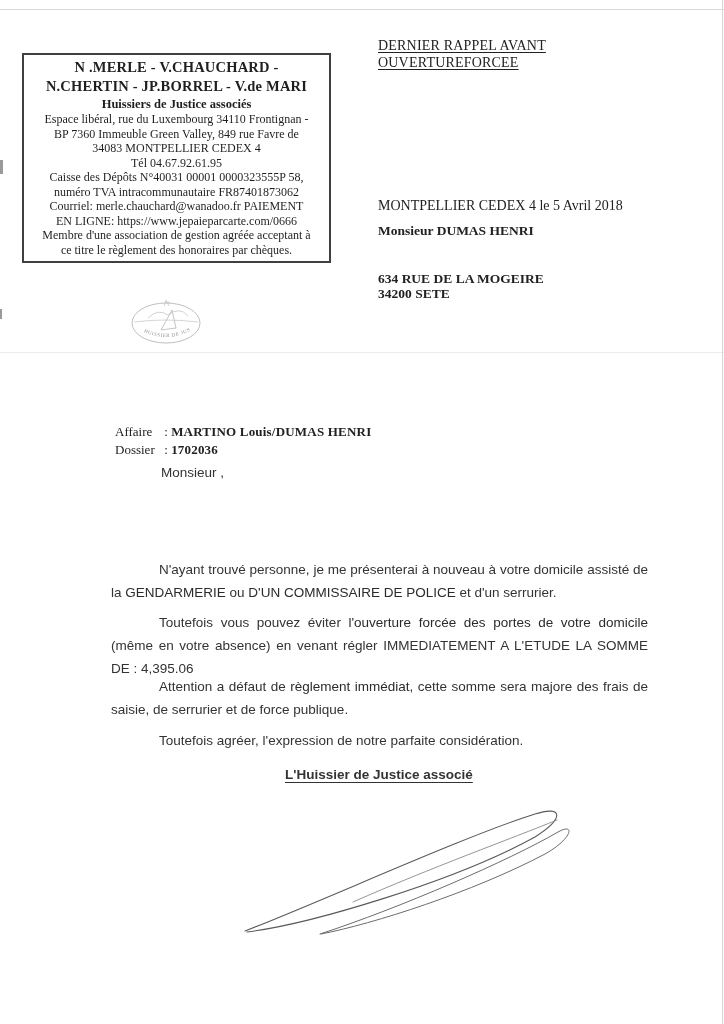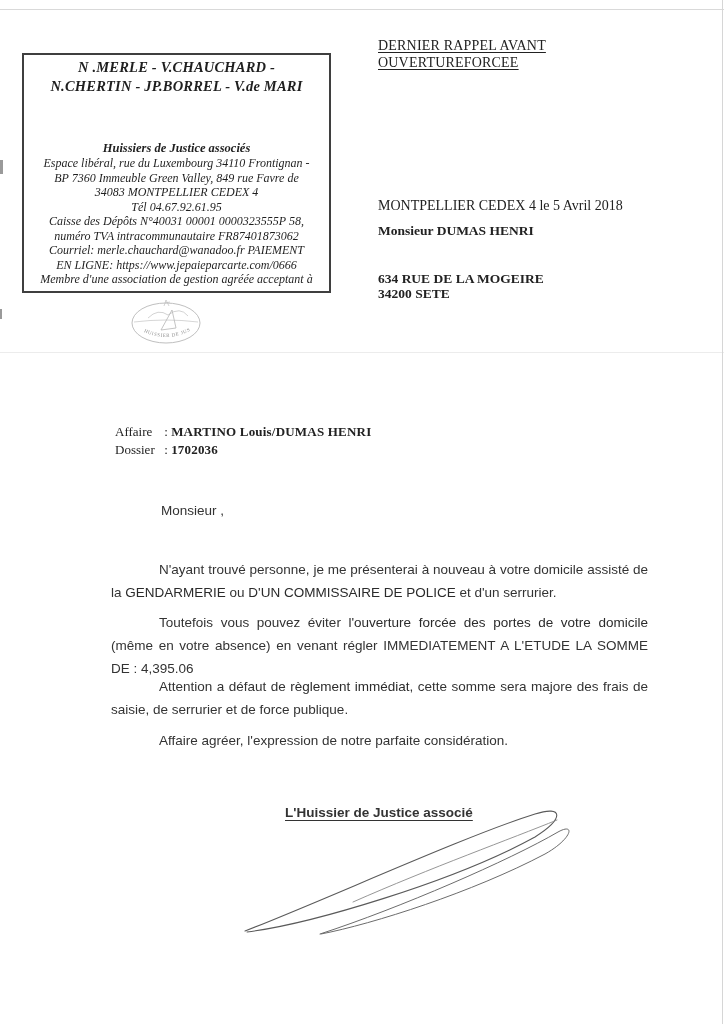--- a/index.html
+++ b/index.html
@@ -10,42 +10,42 @@
   }
   .scanline{position:absolute;left:0;width:724px;height:1px;background:#d9d9d9;}
   .scanline.mid{background:#ececec;}
   .edge-right{position:absolute;top:0;right:1px;width:1px;height:1024px;background:#d6d6d6;}
   .edge-mark{position:absolute;left:0;background:#9a9a9a;}
 
   
   .sender-box{
     position:absolute;left:22px;top:53px;width:303px;
     border:2px solid #3f3f3f;padding:3px 1px 4px 1px;text-align:center;
-    font-size:12px;line-height:14.5px;color:#1f1f1f;font-style:italic;
+    font-size:12px;line-height:14.5px;color:#1f1f1f;
   }
   .sender-box .names{font-size:14.5px;line-height:19px;font-weight:bold;letter-spacing:.2px;}
-  .sender-box .subtitle{font-size:12.5px;line-height:16px;font-weight:bold;margin-top:44px;}
+  .sender-box .subtitle{font-size:12.5px;line-height:16px;font-weight:bold;}
 
   
   .notice-title{position:absolute;left:378px;top:37px;font-weight:normal;font-size:14px;line-height:17px;letter-spacing:.2px;}
   .notice-title span{text-decoration:underline;text-underline-offset:2px;}
   .date-line{position:absolute;left:378px;top:198px;font-size:14px;}
   .recipient-name{position:absolute;left:378px;top:223px;font-size:13.5px;font-weight:bold;}
   .recipient-address{position:absolute;left:378px;top:271px;font-size:13.5px;line-height:15px;font-weight:bold;}
 
   
   .stamp{position:absolute;left:128px;top:298px;width:76px;height:48px;}
 
   
   .case-block{position:absolute;left:115px;top:423px;font-size:13px;line-height:18px;}
   .case-block .lbl{display:inline-block;width:46px;font-weight:normal;}
   .case-block b{letter-spacing:.2px;}
 
   
-  .body-text{font-family:"Liberation Sans", sans-serif;color:#333;font-size:13.5px;line-height:23px;margin-top:38px;}
+  .body-text{font-family:"Liberation Sans", sans-serif;color:#333;font-size:13.5px;line-height:23px;}
   .salutation{position:absolute;left:161px;top:461px;}
   .para{position:absolute;left:111px;width:537px;text-align:justify;text-indent:48px;margin:0;}
   .p1{top:489px;}
   .p2{top:558px;}
   .p3{top:611px;}
   .p4{top:675px;}
   .p5{top:729px;text-align:left;}
   .sig-title{position:absolute;left:285px;top:763px;font-weight:bold;text-decoration:underline;text-underline-offset:3px;}
   .signature{position:absolute;left:225px;top:792px;width:350px;height:148px;}
   b.seg{font-weight:normal;color:#2b2b2b;}
@@ -67,20 +67,21 @@
     <div class="subtitle">Huissiers de Justice associés</div>
     <div>Espace libéral, rue du Luxembourg 34110 Frontignan -</div>
     <div>BP 7360 Immeuble Green Valley, 849 rue Favre de</div>
     <div>34083 MONTPELLIER CEDEX 4</div>
     <div>Tél 04.67.92.61.95</div>
     <div>Caisse des Dépôts N°40031 00001 0000323555P 58,</div>
     <div>numéro TVA intracommunautaire FR87401873062</div>
     <div>Courriel: merle.chauchard@wanadoo.fr  PAIEMENT</div>
     <div>EN LIGNE: https://www.jepaieparcarte.com/0666</div>
     <div>Membre d'une association de gestion agréée acceptant à</div>
+    <div>ce titre le règlement des honoraires par chèques.</div>
   </div>
 
   <div class="notice-title">
     <span>DERNIER RAPPEL AVANT</span><br>
     <span>OUVERTUREFORCEE</span>
   </div>
 
   <div class="date-line">MONTPELLIER CEDEX 4 le 5 Avril 2018</div>
   <div class="recipient-name">Monsieur DUMAS HENRI</div>
   <div class="recipient-address">
@@ -117,21 +118,21 @@
 
   <div class="salutation body-text">Monsieur ,</div>
 
 
   <p class="para body-text p2"><span>N'ayant trouvé personne, je me présenterai à nouveau à votre domicile assisté de la </span><b class="seg">GENDARMERIE</b><span> ou </span><b class="seg">D'UN COMMISSAIRE DE POLICE</b><span> et d'un serrurier.</span></p>
 
   <p class="para body-text p3"><span>Toutefois vous pouvez éviter </span><b class="seg">l'ouverture forcée des portes de votre domicile</b><span> (même en votre absence) en venant régler IMMEDIATEMENT A L'ETUDE LA SOMME DE  : </span><span>4,395.06</span></p>
 
   <p class="para body-text p4"><span>Attention a défaut de </span><b class="seg">règlement immédiat</b><span>, cette somme sera majore des frais de saisie, de serrurier et de force publique.</span></p>
 
-  <p class="para body-text p5">Affaire agréer, l'expression de notre parfaite considération.</p>
+  <p class="para body-text p5">Toutefois agréer, l'expression de notre parfaite considération.</p>
 
   <div class="sig-title body-text">L'Huissier de Justice associé</div>
 
   <div class="signature">
     <svg width="350" height="148" viewBox="0 0 350 148" xmlns="http://www.w3.org/2000/svg">
       <path d="M 20,139 C 100,108 240,44 310,22 C 338,13 340,26 310,45 C 228,90 85,132 22,140" fill="none" stroke="#5a5a5a" stroke-width="1.1" stroke-linecap="round"></path>
       <path d="M 95,142 C 175,116 285,68 333,40 C 351,30 347,47 320,62 C 248,100 148,132 96,142" fill="none" stroke="#6c6c6c" stroke-width="1" stroke-linecap="round"></path>
       <path d="M 128,110 C 205,76 288,46 332,28" fill="none" stroke="#8a8a8a" stroke-width="0.9" stroke-linecap="round"></path>
     </svg>
   </div>

